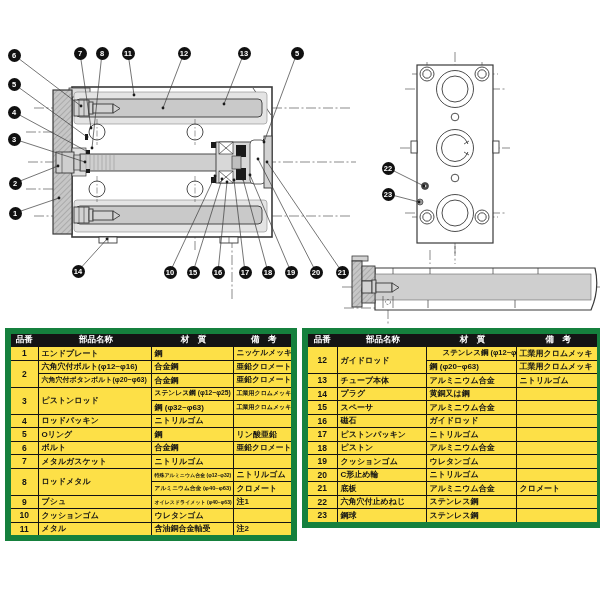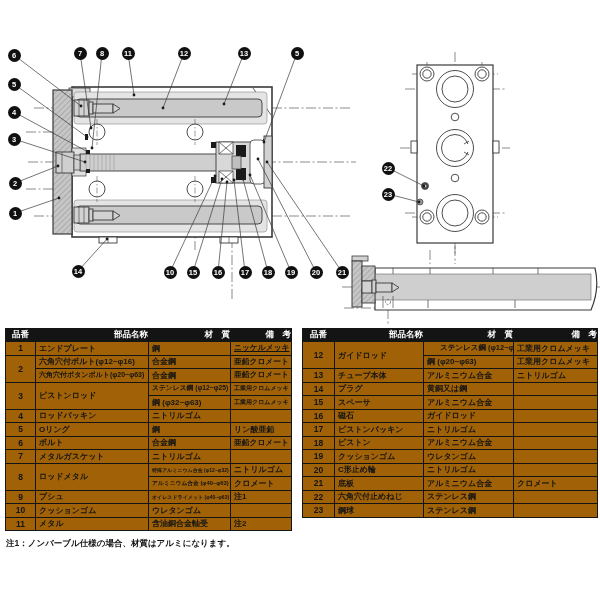--- a/index.html
+++ b/index.html
@@ -1,23 +1,23 @@
 <!DOCTYPE html>
 <html><head>
 <meta charset="utf-8">
 <style>
   html,body{margin:0;padding:0;background:#fff;}
   .stage{position:relative;width:600px;height:600px;background:#fff;overflow:hidden;
          font-family:"Liberation Sans","DejaVu Sans",sans-serif;color:#141414;}
   .callout{position:absolute;width:13px;height:13px;background:#101010;border-radius:50%;
            color:#fff;font-size:7.5px;font-weight:bold;line-height:13px;text-align:center;z-index:3;}
   .ptable{position:absolute;border-collapse:collapse;table-layout:fixed;font-weight:bold;z-index:2;
-          border:1px solid #15803d;background:#a16207;}
+          border:6px solid #15803d;background:#fde047;}
   .ptable th{background:#141414;color:#fff;font-size:8.5px;height:12px;border:1px solid #141414;
-             padding:0 0 0 3px;text-align:right;font-weight:bold;white-space:nowrap;overflow:hidden;}
+             padding:0 0 0 3px;text-align:center;font-weight:bold;white-space:nowrap;overflow:hidden;}
   .ptable th.c{text-align:center;padding:0;}
   .ptable td{border:1px solid #141414;font-size:8px;height:12.5px;padding:0 1px 0 3px;
              white-space:nowrap;overflow:hidden;font-weight:bold;color:#141414;}
   .ptable td.num{text-align:center;padding:0;font-size:8.5px;}
   .notes{position:absolute;left:6px;top:537px;font-size:8.5px;font-weight:bold;line-height:12px;z-index:2;}
 </style>
 </head>
 <body>
 
 <div class="stage">
@@ -300,21 +300,21 @@
           <th>部品名称</th>
           <th>材　質</th>
           <th>備　考</th>
         </tr>
       </thead>
       <tbody>
         <tr>
           <td class="num" rowspan="1">1</td>
           <td rowspan="1">エンドプレート</td>
           <td>鋼</td>
-          <td style="font-size: 7.75px; text-decoration: underline;">ニッケルメッキ</td>
+          <td style="font-size: 7.75px;">ニッケルメッキ</td>
         </tr>
         <tr>
           <td class="num" rowspan="2">2</td>
           <td rowspan="1">六角穴付ボルト(φ12~φ16)</td>
           <td>合金鋼</td>
           <td style="font-size: 7.75px;">亜鉛クロメート</td>
         </tr>
         <tr>
           <td rowspan="1" style="font-size: 7px;">六角穴付ボタンボルト(φ20~φ63)</td>
           <td>合金鋼</td>
@@ -473,15 +473,14 @@
         <tr>
           <td class="num" rowspan="1">23</td>
           <td rowspan="1">鋼球</td>
           <td>ステンレス鋼</td>
           <td></td>
         </tr>
       </tbody>
     </table>
 
   <div class="notes">
-    <div>注1：ノンバーブル仕様の場合、材質はアルミになります。</div>
   </div>
 </div>
 
 </body></html>

